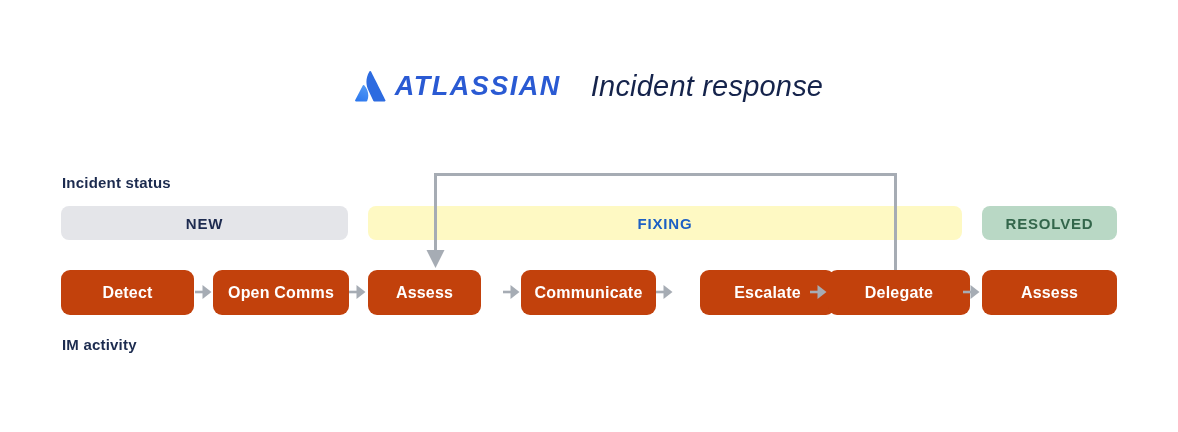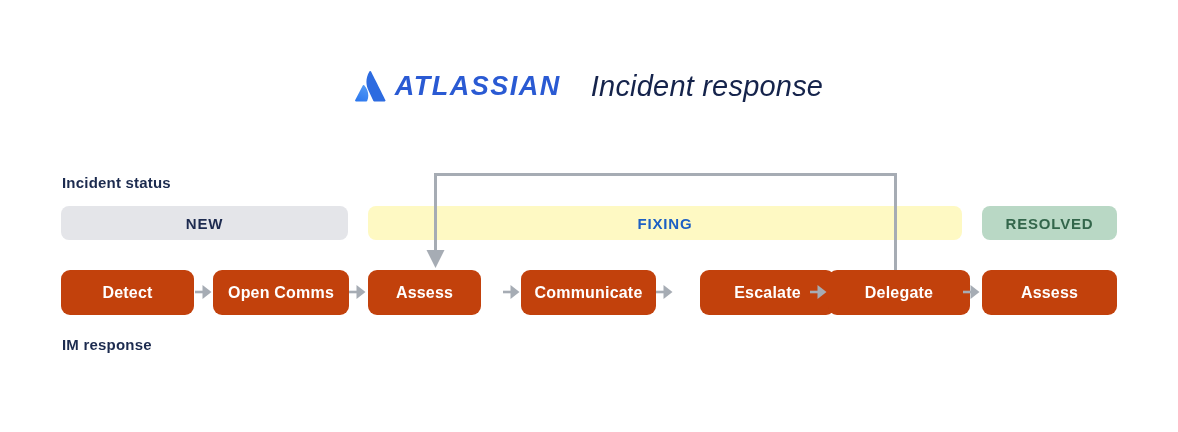--- a/index.html
+++ b/index.html
@@ -156,16 +156,16 @@
     </svg>
     <svg class="flow-arrow fa-4" viewBox="0 0 18 18" aria-hidden="true">
       <line x1="0" y1="9" x2="8.5" y2="9" stroke="#A6ACB4" stroke-width="2.6"></line>
       <polygon points="7.5,2 16.5,9 7.5,16" fill="#A6ACB4"></polygon>
     </svg>
     <svg class="flow-arrow fa-5" viewBox="0 0 18 18" aria-hidden="true">
       <line x1="0" y1="9" x2="8.5" y2="9" stroke="#A6ACB4" stroke-width="2.6"></line>
       <polygon points="7.5,2 16.5,9 7.5,16" fill="#A6ACB4"></polygon>
     </svg>
 
-    <span class="section-label label-activity">IM response</span>
+    <span class="section-label label-activity">IM activity</span>
 
   </div>
 </div>
 
 </body></html>

